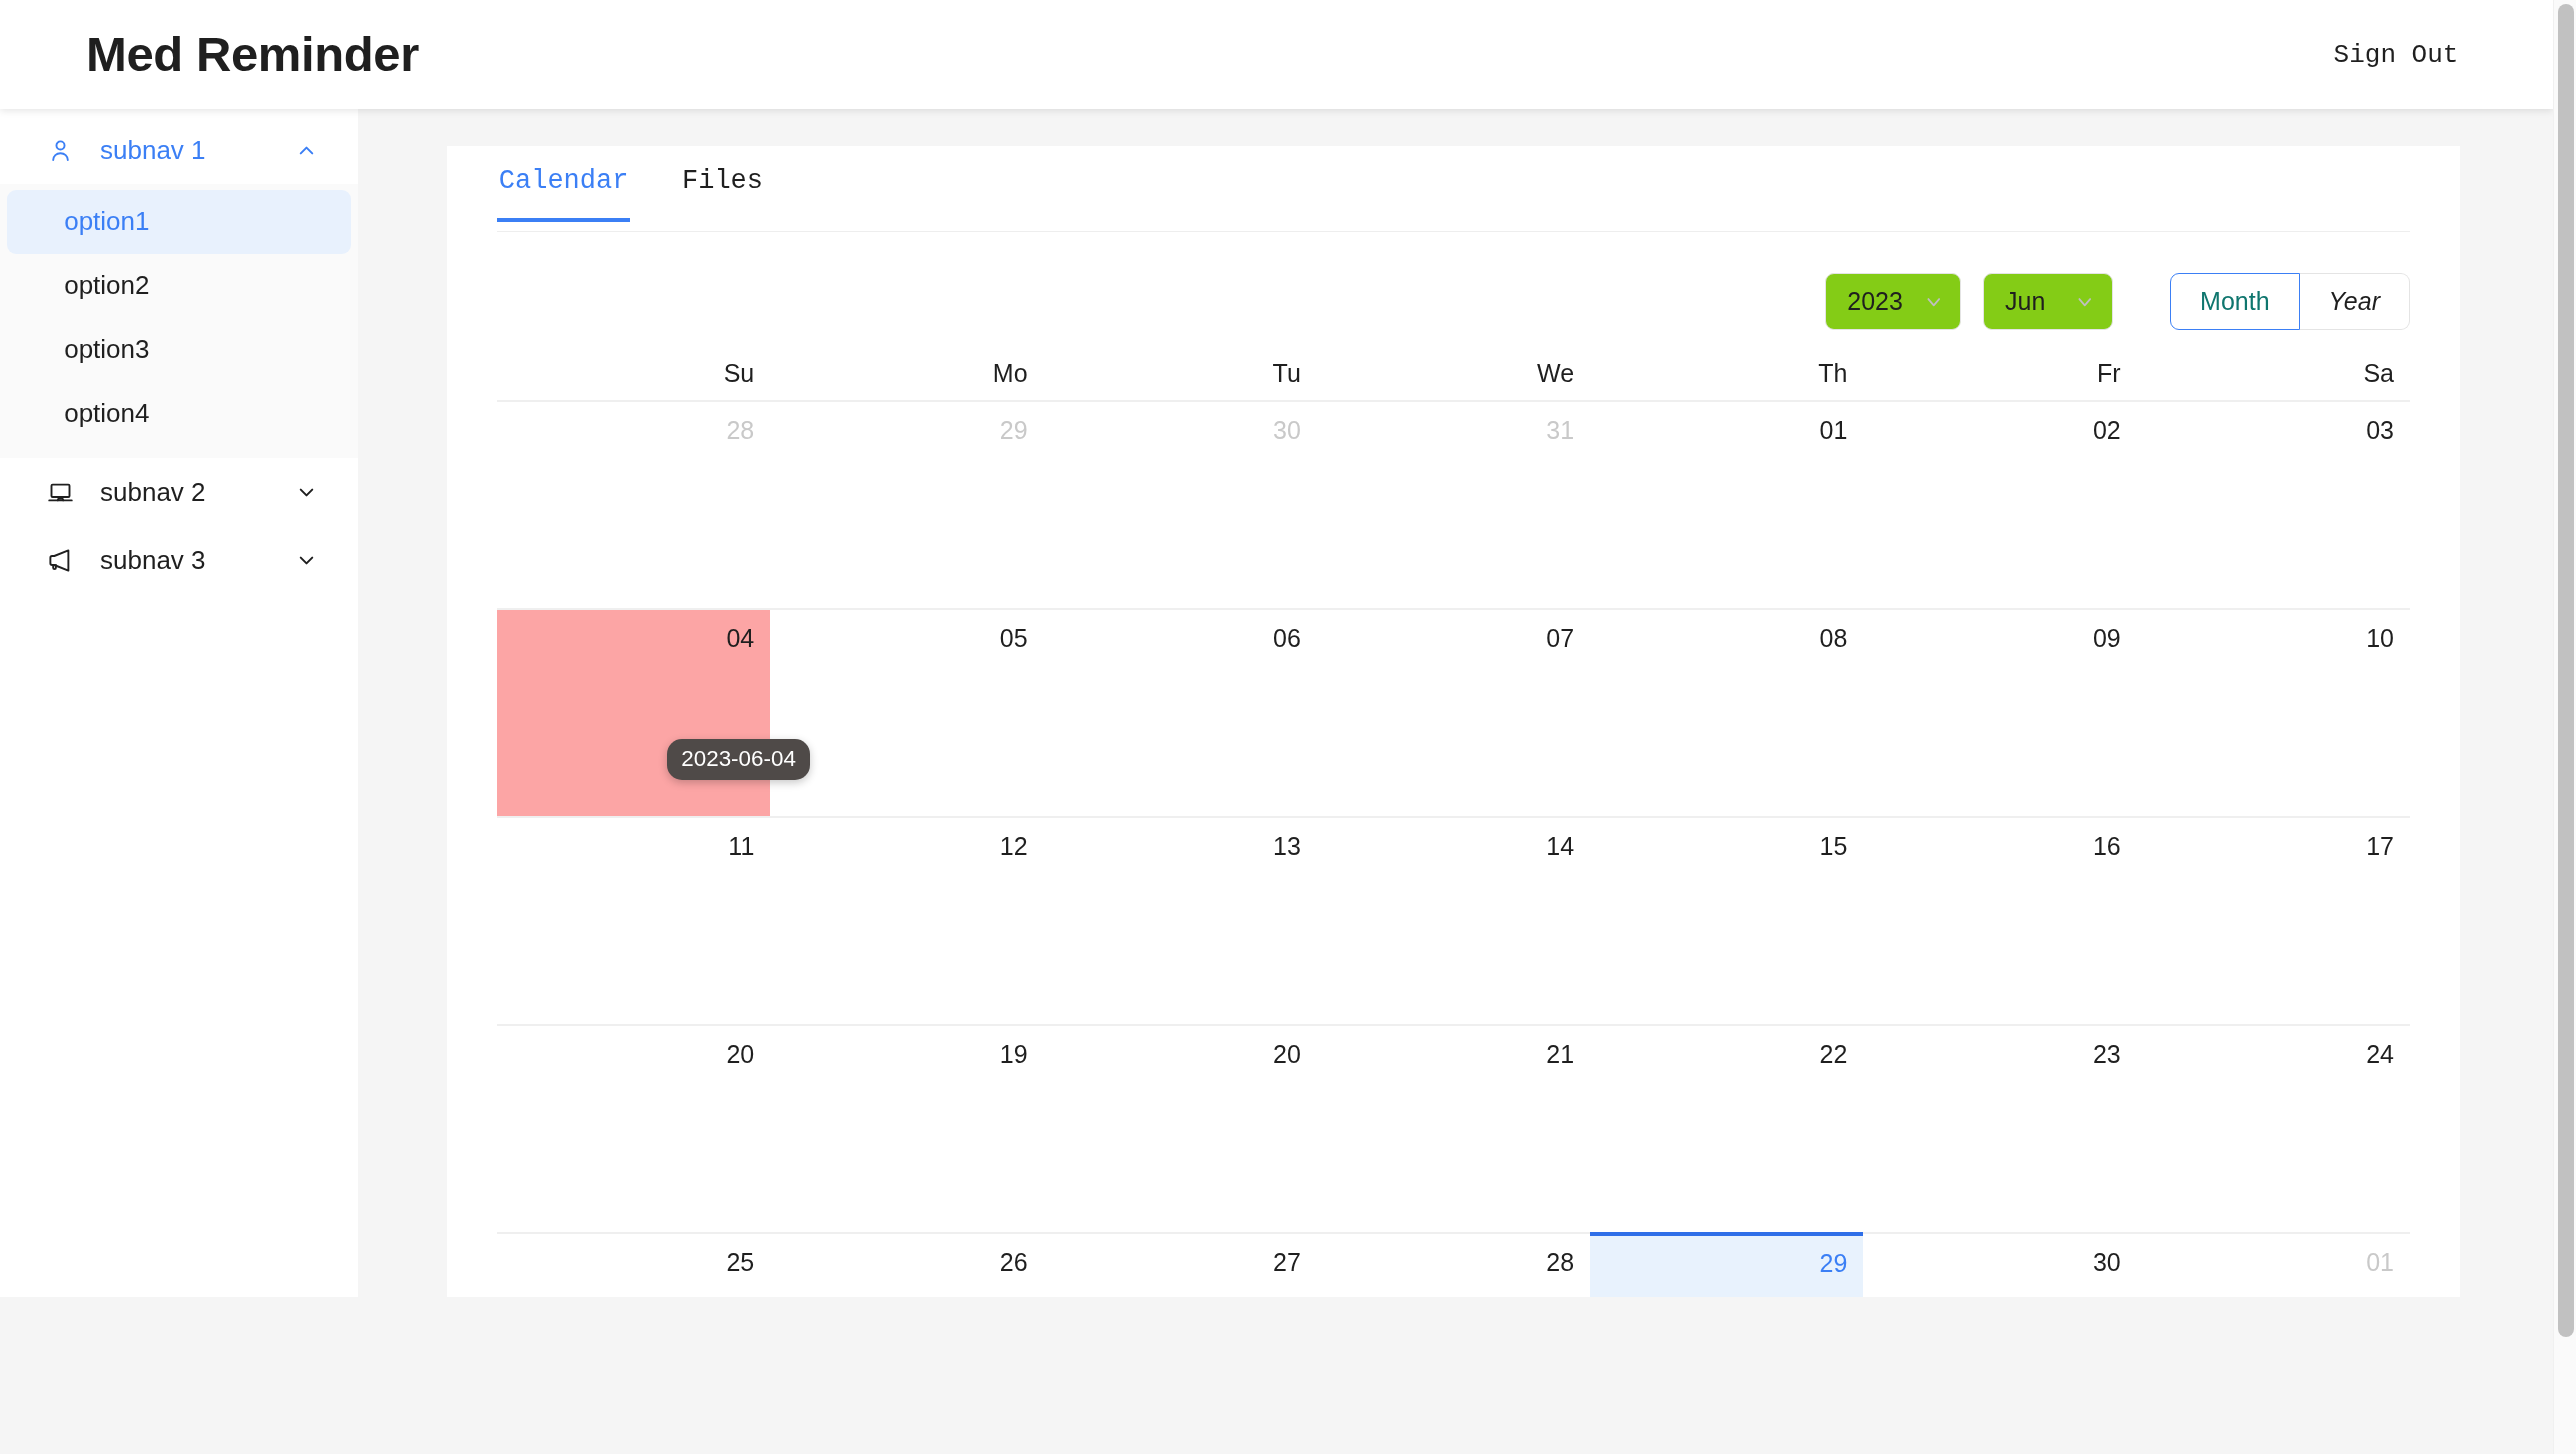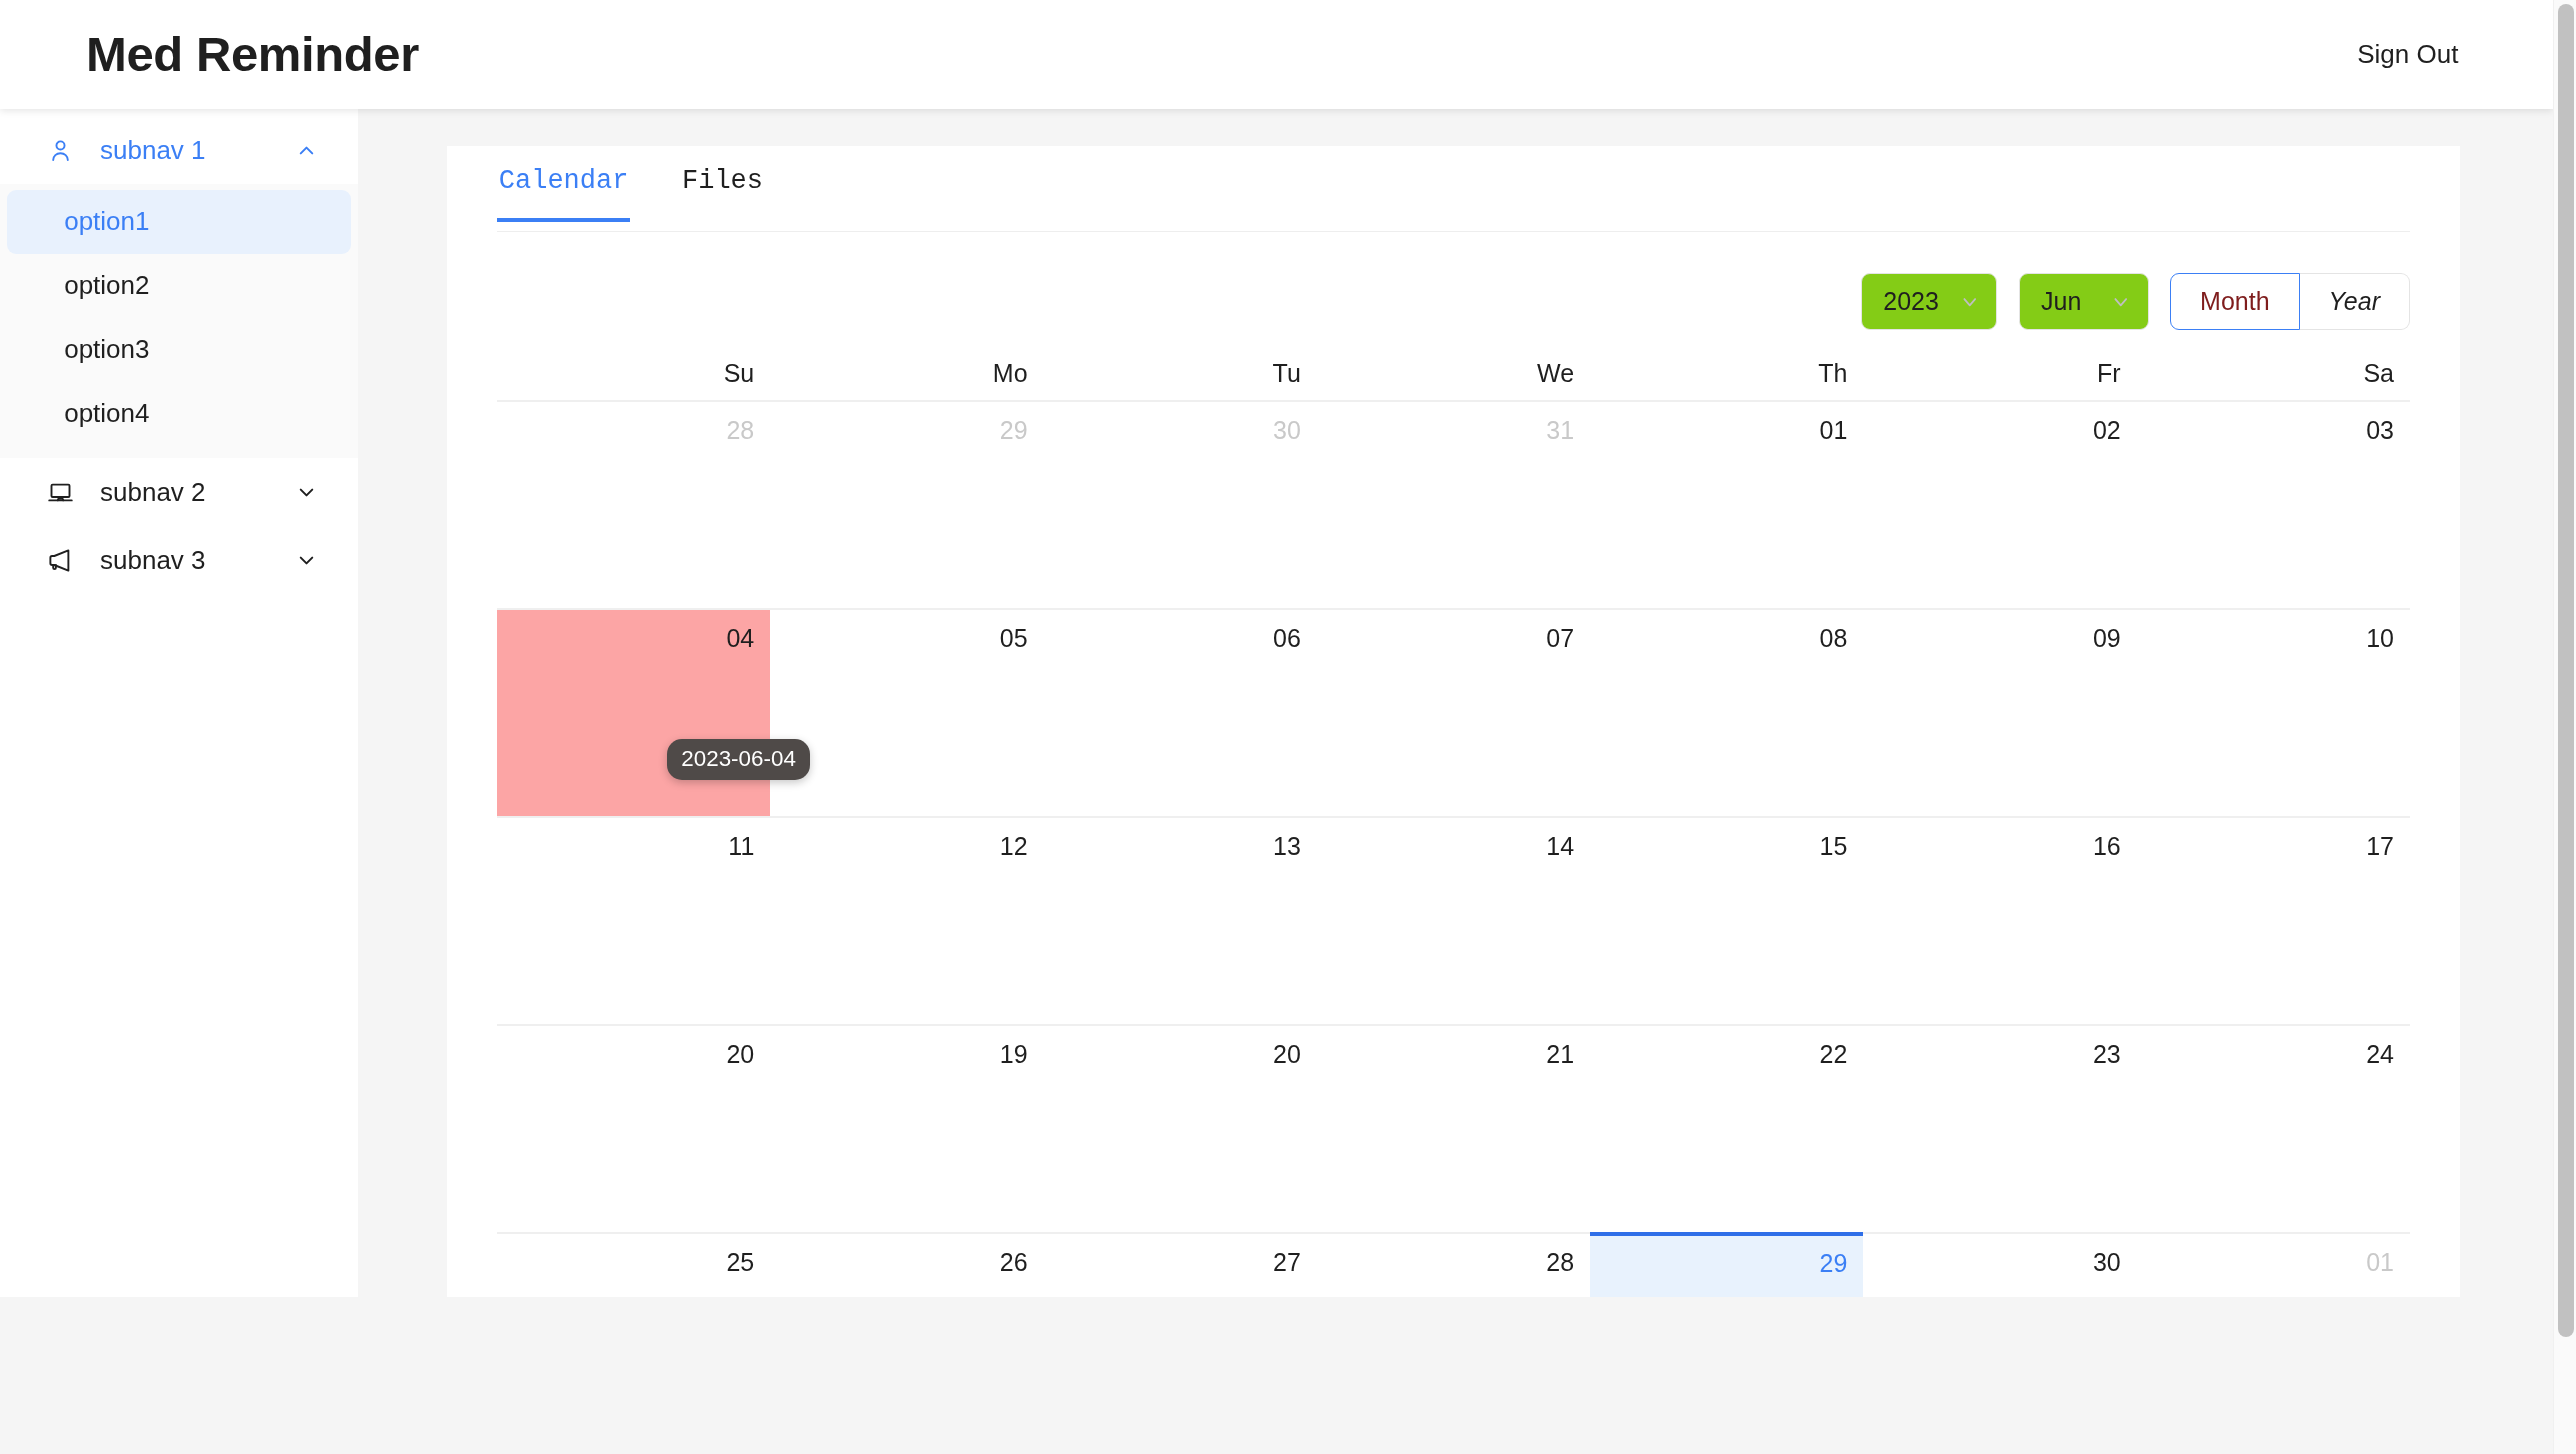--- a/index.html
+++ b/index.html
@@ -47,21 +47,21 @@
     margin-right: 91px;
     display: flex;
     align-items: center;
   }
   .sign-out {
     font-size: 26px;
     color: #1f1f1f;
     background: none;
     border: none;
     cursor: pointer;
-    font-family: Liberation Sans, sans-serif;
+    font-family: Liberation Mono, monospace;
     padding: 7.2px 3.6px;
     margin-left: 34px;
   }
 
   
   .body-wrap {
     position: absolute;
     top: 109px; left: 0;
     width: 2553px;
     height: 1188px;
@@ -218,23 +218,24 @@
   }
   .seg-btn:first-child {
     border-radius: 9px 0 0 9px;
   }
   .seg-btn:last-child {
     border-radius: 0 9px 9px 0;
     border-left: none;
     font-style: italic;
   }
   .seg-btn.active {
-    color: #7f1d1d;
+    color: #0f766e;
     border-color: #3b7ff5;
     z-index: 2;
+    margin-left: 36px;
   }
 
   
   .cal-table {
     width: 100%;
     border-collapse: separate;
     border-spacing: 0;
     table-layout: fixed;
   }
   .cal-table th {

